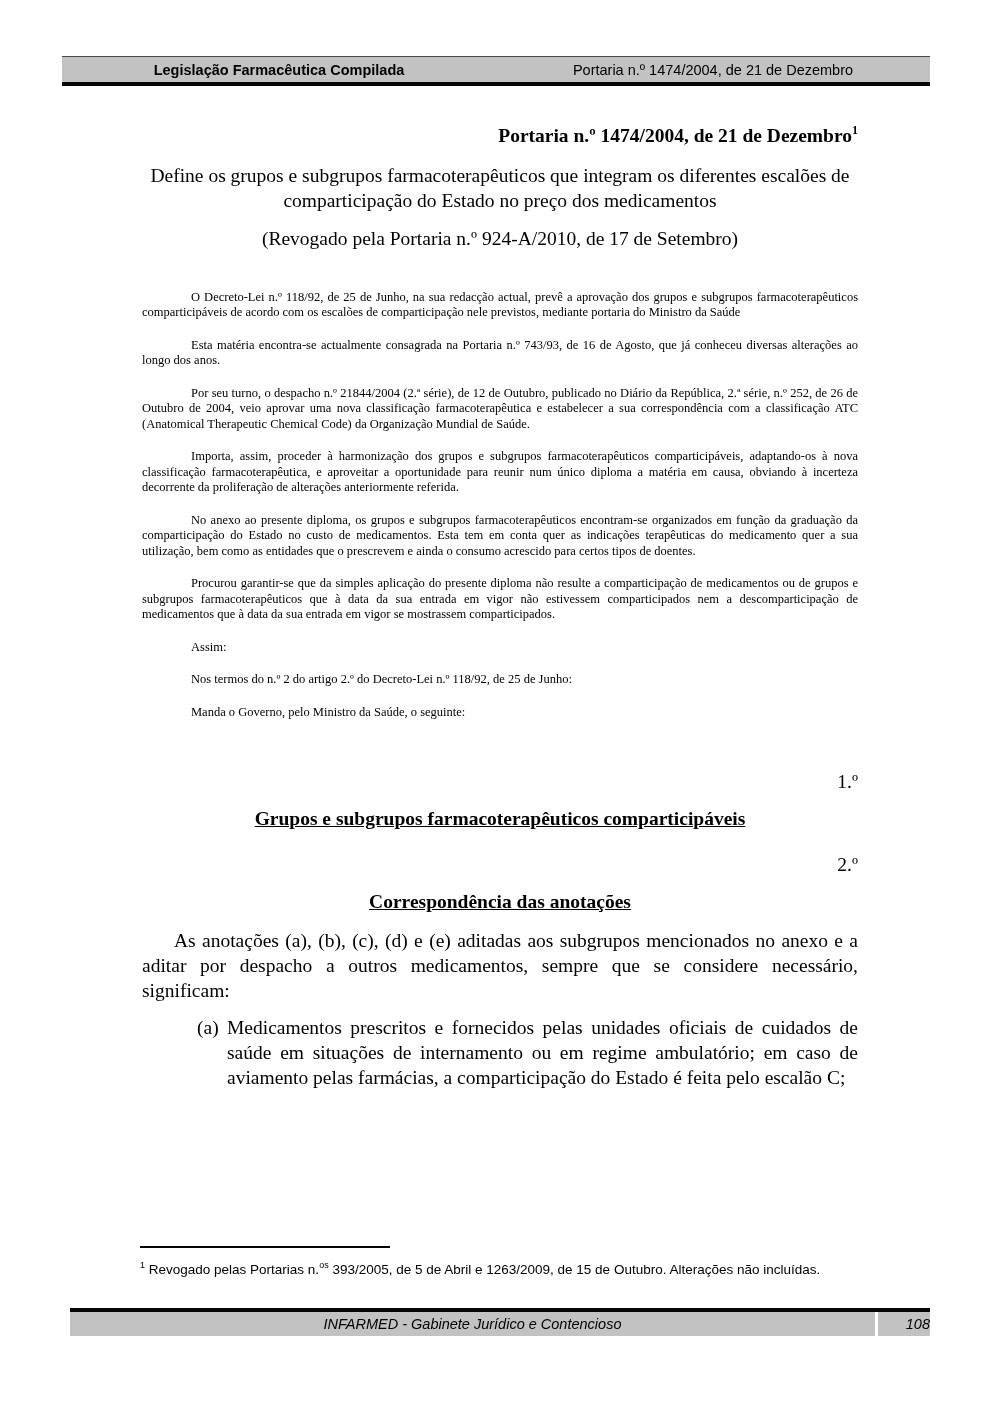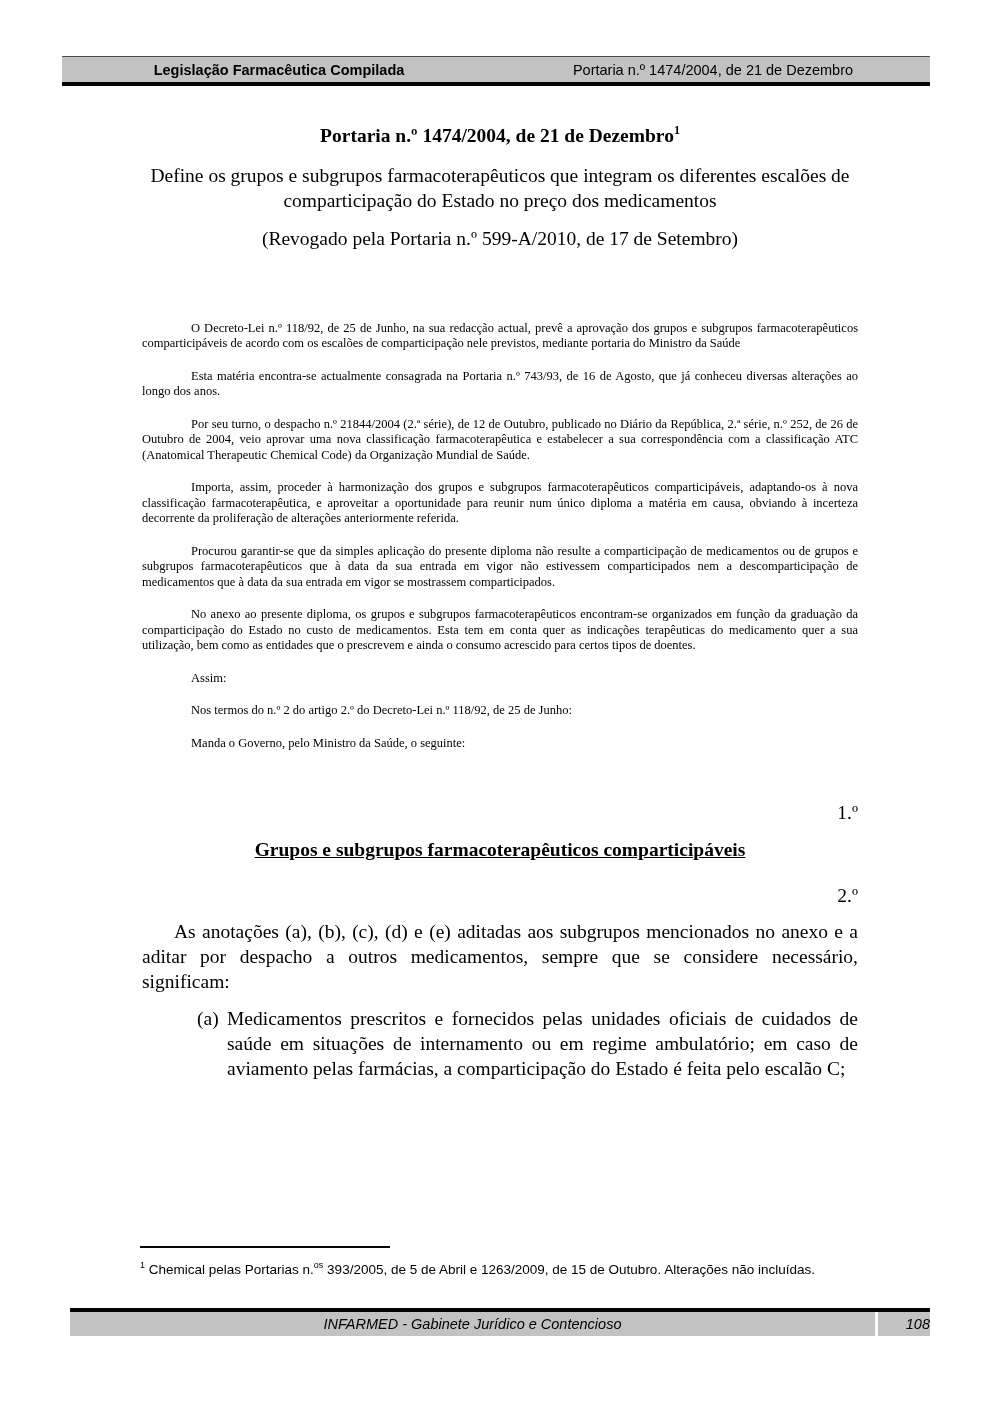--- a/index.html
+++ b/index.html
@@ -31,41 +31,41 @@
 
   
   .content {
     position: absolute;
     top: 110px; left: 142px; width: 716px;
   }
   .doc-title {
     margin: 8px 0 0 0;
     font-size: 19.5px;
     font-weight: bold;
-    text-align: center;
+    text-align: right;
     line-height: 24px;
   }
   .doc-title sup { font-size: 12px; }
   .doc-subtitle {
     margin: 15px 0 0 0;
     font-size: 19.5px;
     text-align: center;
     line-height: 25px;
     font-weight: normal;
   }
   .revocation {
     margin: 13px 0 0 0;
     font-size: 19.5px;
     text-align: center;
     line-height: 25px;
   }
 
   
   .preamble {
-    margin-top: 70px;
+    margin-top: 39px;
     font-size: 12.5px;
     line-height: 15.5px;
     text-align: justify;
   }
   .preamble p {
     margin: 0 0 17px 0;
     text-indent: 49px;
   }
 
   
@@ -142,50 +142,51 @@
     <div class="header-cell left">Legislação Farmacêutica Compilada</div>
     <div class="header-cell right">Portaria n.º 1474/2004, de 21 de Dezembro</div>
   </div>
 
   <div class="content">
 
     <h1 class="doc-title"><span>Portaria n.º 1474/2004, de 21 de Dezembro</span><sup>1</sup></h1>
 
     <h2 class="doc-subtitle">Define os grupos e subgrupos farmacoterapêuticos que integram os diferentes escalões de comparticipação do Estado no preço dos medicamentos</h2>
 
-    <p class="revocation">(Revogado pela Portaria n.º 599-A/2010, de 17 de Setembro)</p>
+    <p class="revocation">(Revogado pela Portaria n.º 924-A/2010, de 17 de Setembro)</p>
 
     <div class="preamble">
       <p>O Decreto-Lei n.º 118/92, de 25 de Junho, na sua redacção actual, prevê a aprovação dos grupos e subgrupos farmacoterapêuticos comparticipáveis de acordo com os escalões de comparticipação nele previstos, mediante portaria do Ministro da Saúde</p>
       <p>Esta matéria encontra-se actualmente consagrada na Portaria n.º 743/93, de 16 de Agosto, que já conheceu diversas alterações ao longo dos anos.</p>
       <p>Por seu turno, o despacho n.º 21844/2004 (2.ª série), de 12 de Outubro, publicado no Diário da República, 2.ª série, n.º 252, de 26 de Outubro de 2004, veio aprovar uma nova classificação farmacoterapêutica e estabelecer a sua correspondência com a classificação ATC (Anatomical Therapeutic Chemical Code) da Organização Mundial de Saúde.</p>
       <p>Importa, assim, proceder à harmonização dos grupos e subgrupos farmacoterapêuticos comparticipáveis, adaptando-os à nova classificação farmacoterapêutica, e aproveitar a oportunidade para reunir num único diploma a matéria em causa, obviando à incerteza decorrente da proliferação de alterações anteriormente referida.</p>
+      <p>No anexo ao presente diploma, os grupos e subgrupos farmacoterapêuticos encontram-se organizados em função da graduação da comparticipação do Estado no custo de medicamentos. Esta tem em conta quer as indicações terapêuticas do medicamento quer a sua utilização, bem como as entidades que o prescrevem e ainda o consumo acrescido para certos tipos de doentes.</p>
       <p>Procurou garantir-se que da simples aplicação do presente diploma não resulte a comparticipação de medicamentos ou de grupos e subgrupos farmacoterapêuticos que à data da sua entrada em vigor não estivessem comparticipados nem a descomparticipação de medicamentos que à data da sua entrada em vigor se mostrassem comparticipados.</p>
-      <p>No anexo ao presente diploma, os grupos e subgrupos farmacoterapêuticos encontram-se organizados em função da graduação da comparticipação do Estado no custo de medicamentos. Esta tem em conta quer as indicações terapêuticas do medicamento quer a sua utilização, bem como as entidades que o prescrevem e ainda o consumo acrescido para certos tipos de doentes.</p>
       <p>Assim:</p>
       <p>Nos termos do n.º 2 do artigo 2.º do Decreto-Lei n.º 118/92, de 25 de Junho:</p>
       <p>Manda o Governo, pelo Ministro da Saúde, o seguinte:</p>
     </div>
 
     <p class="article-number">1.º</p>
     <h3 class="article-heading">Grupos e subgrupos farmacoterapêuticos comparticipáveis</h3>
 
     <p class="article-number second">2.º</p>
+    <h3 class="article-heading">Correspondência das anotações</h3>
     <p class="article-body">As anotações (a), (b), (c), (d) e (e) aditadas aos subgrupos mencionados no anexo e a aditar por despacho a outros medicamentos, sempre que se considere necessário, significam:</p>
 
     <div class="article-item">
       <span class="item-label">(a)</span>
       <span>Medicamentos prescritos e fornecidos pelas unidades oficiais de cuidados de saúde em situações de internamento ou em regime ambulatório; em caso de aviamento pelas farmácias, a comparticipação do Estado é feita pelo escalão C;</span>
     </div>
 
   </div>
 
   <div class="footnote-block">
     <div class="footnote-rule"></div>
-    <div class="footnote-text"><sup>1</sup><span> Chemical pelas Portarias n.</span><sup>os</sup><span> 393/2005, de 5 de Abril e 1263/2009, de 15 de Outubro. Alterações não incluídas.</span></div>
+    <div class="footnote-text"><sup>1</sup><span> Revogado pelas Portarias n.</span><sup>os</sup><span> 393/2005, de 5 de Abril e 1263/2009, de 15 de Outubro. Alterações não incluídas.</span></div>
   </div>
 
   <div class="footer-bar">
     <div class="footer-center">INFARMED - Gabinete Jurídico e Contencioso</div>
     <div class="footer-divider"></div>
     <div class="footer-page">108</div>
   </div>
 
 </div>
 

